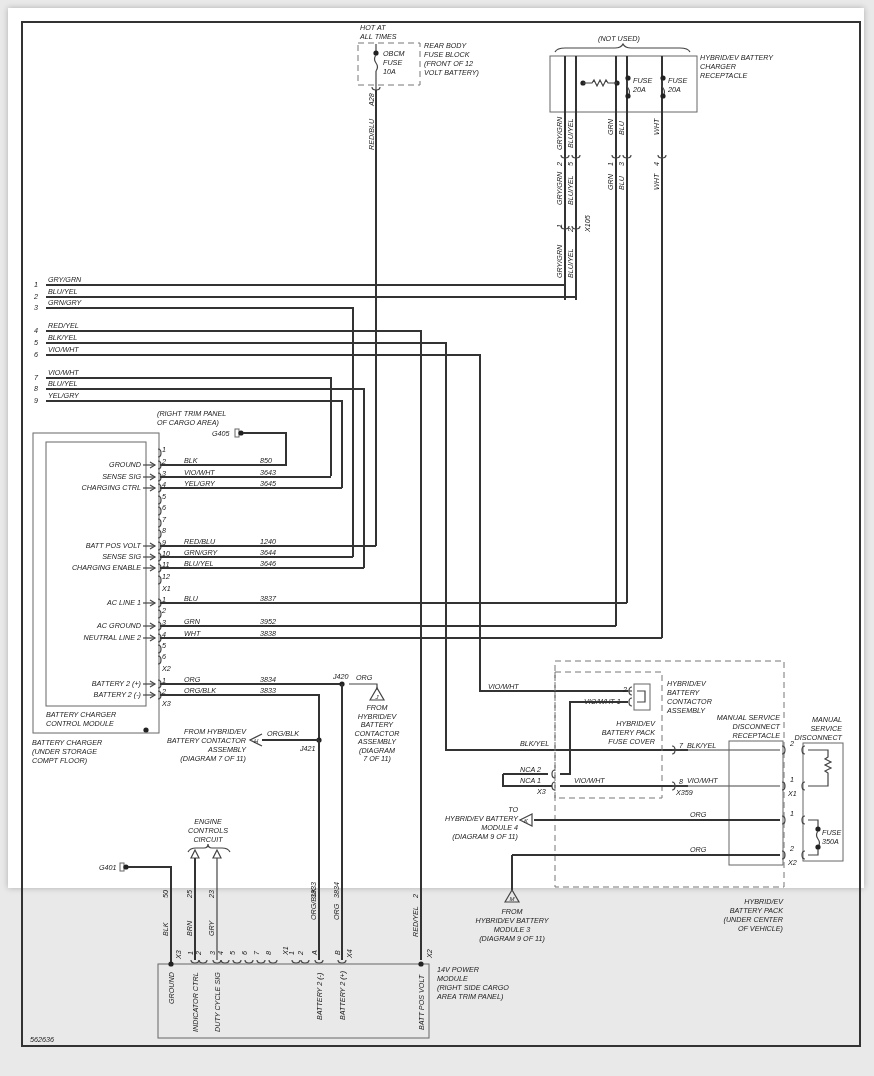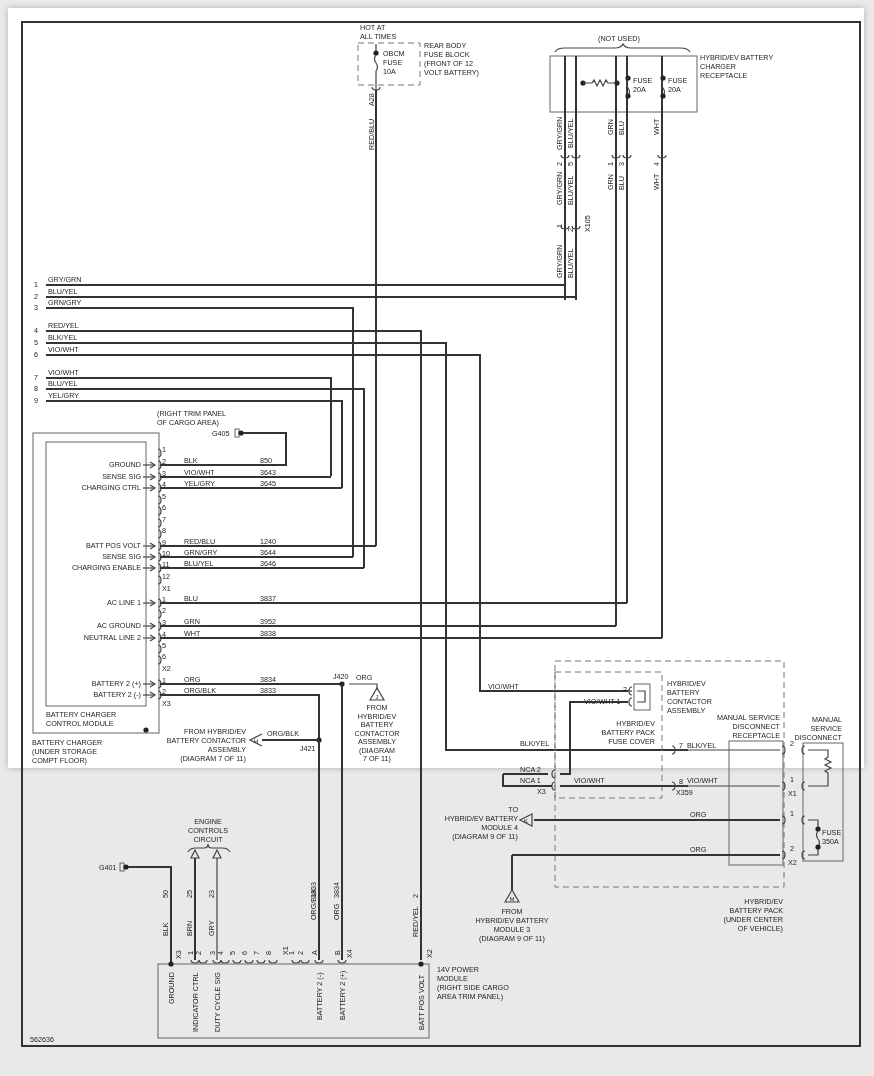--- a/index.html
+++ b/index.html
@@ -1,17 +1,17 @@
 <!DOCTYPE html>
 <html><head>
 <meta charset="utf-8">
 <style>
   html,body{margin:0;padding:0;background:#e9e9e9;}
   body{width:874px;height:1076px;position:relative;overflow:hidden;font-family:"Liberation Sans",sans-serif;}
-  .sheet{position:absolute;left:8px;top:8px;width:856px;height:760px;background:#fff;box-shadow:0 0 6px rgba(0,0,0,0.25);}
+  .sheet{position:absolute;left:8px;top:8px;width:856px;height:880px;background:#fff;box-shadow:0 0 6px rgba(0,0,0,0.25);font-style:italic;}
   svg{position:absolute;left:0;top:0;}
   svg text{font-family:"Liberation Sans",sans-serif;font-size:7.2px;fill:#222;}
   .w{stroke:#333;stroke-width:2;fill:none;}
   .wt{stroke:#444;stroke-width:1.2;fill:none;}
   .box{stroke:#666;stroke-width:1;fill:none;}
   .dash{stroke:#777;stroke-width:1;fill:none;stroke-dasharray:6 4;}
   .frame{stroke:#333;stroke-width:2;fill:none;}
 </style>
 </head>
 <body>

